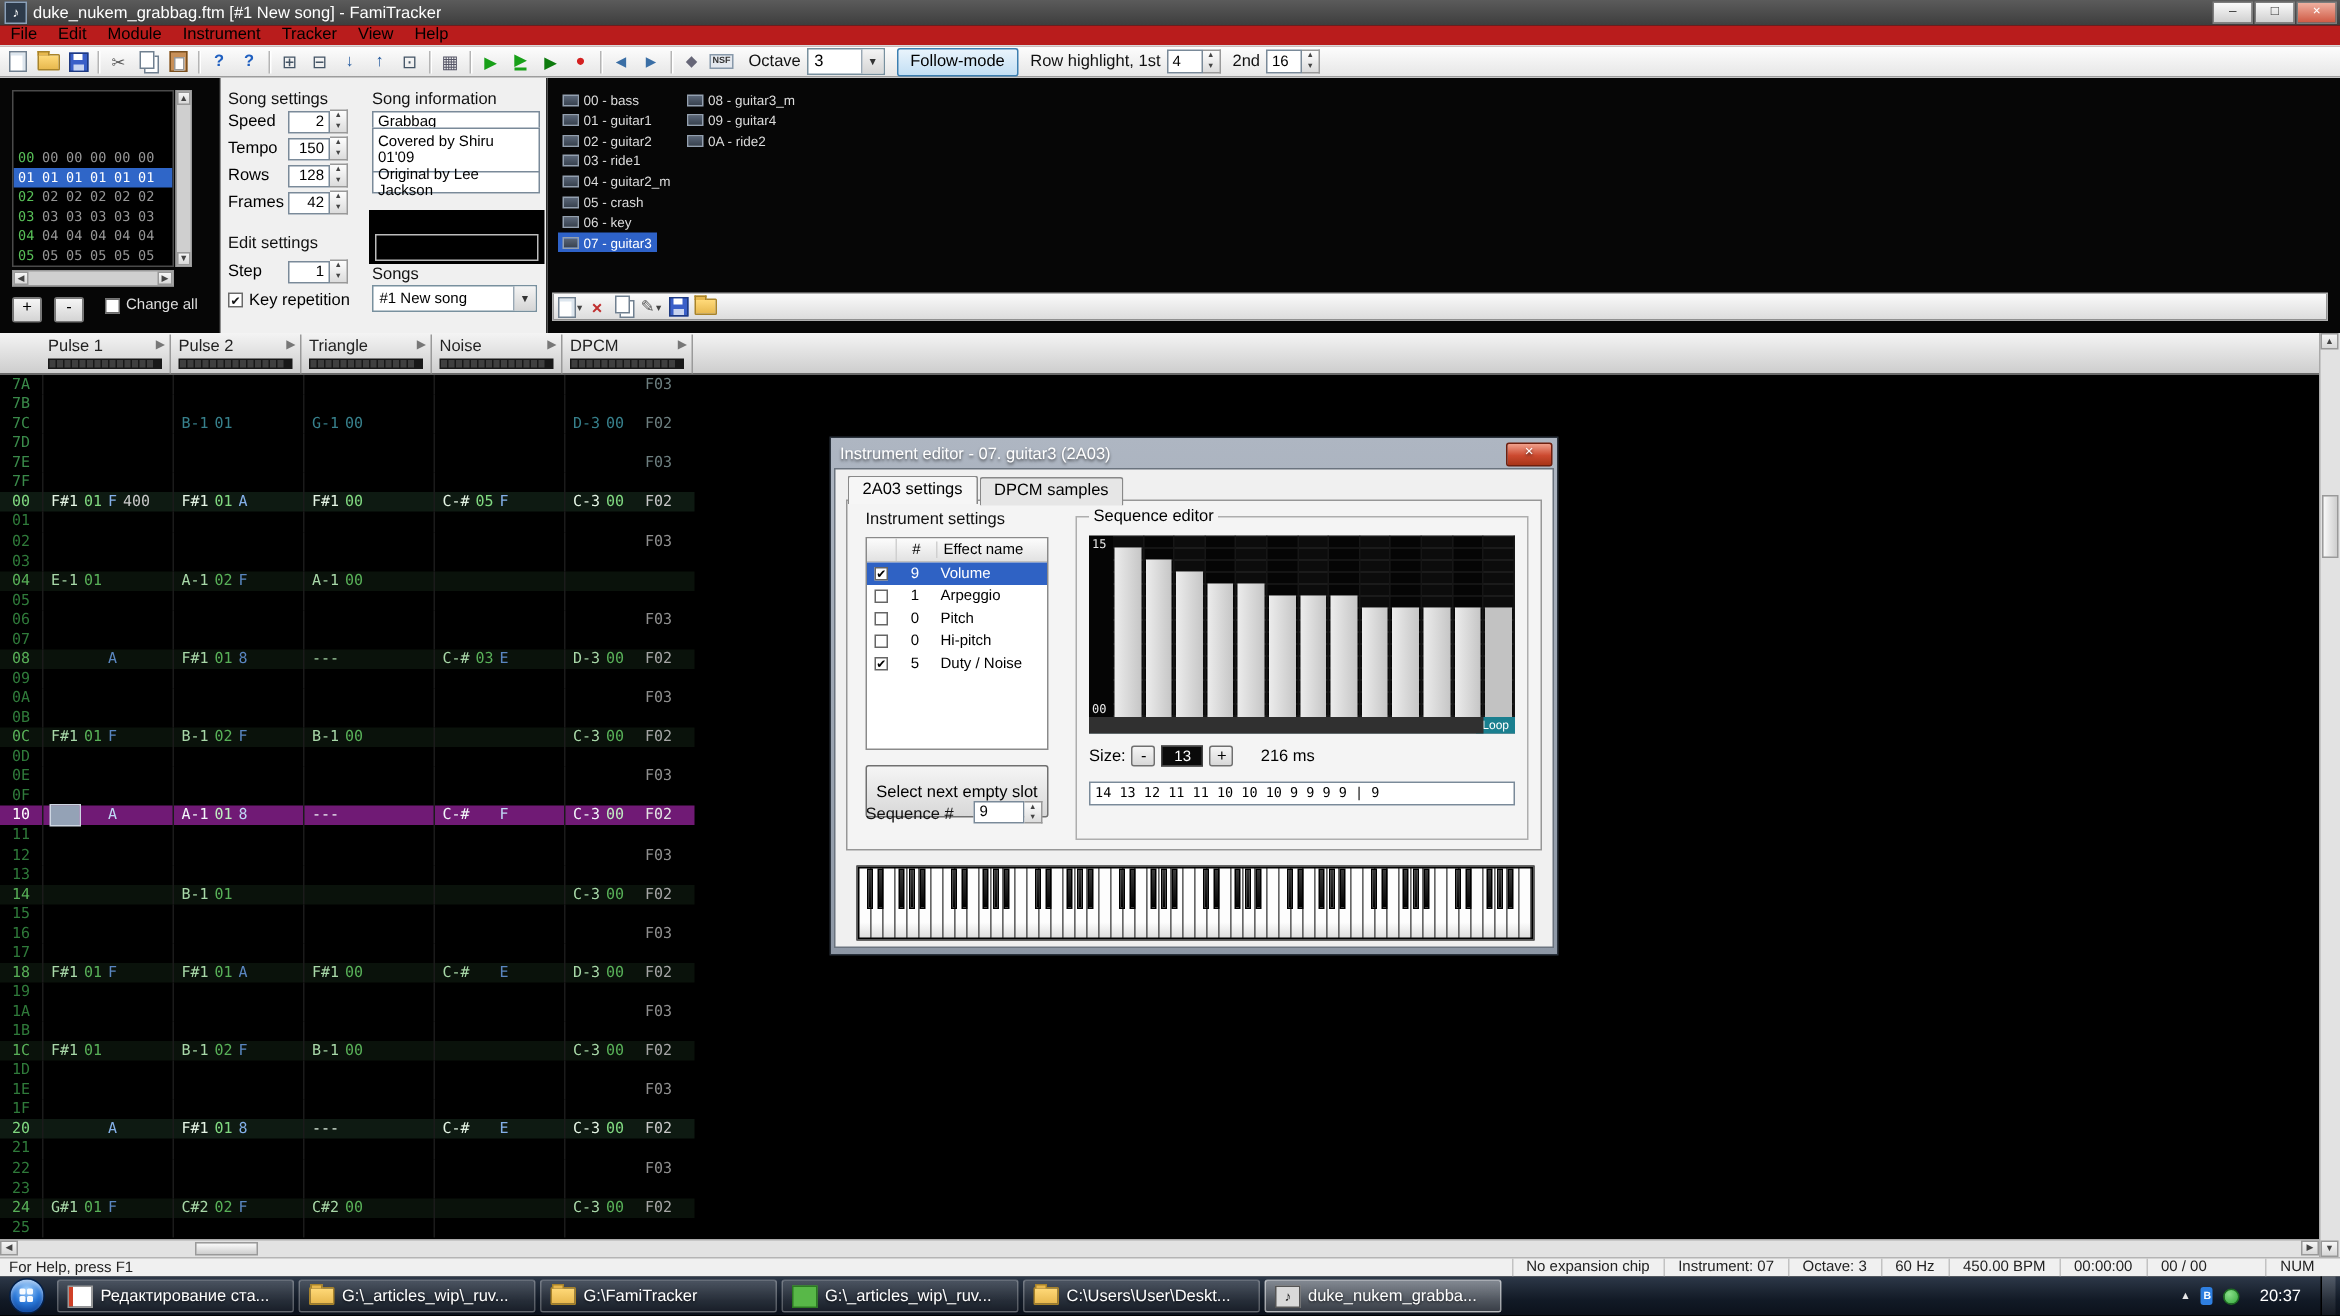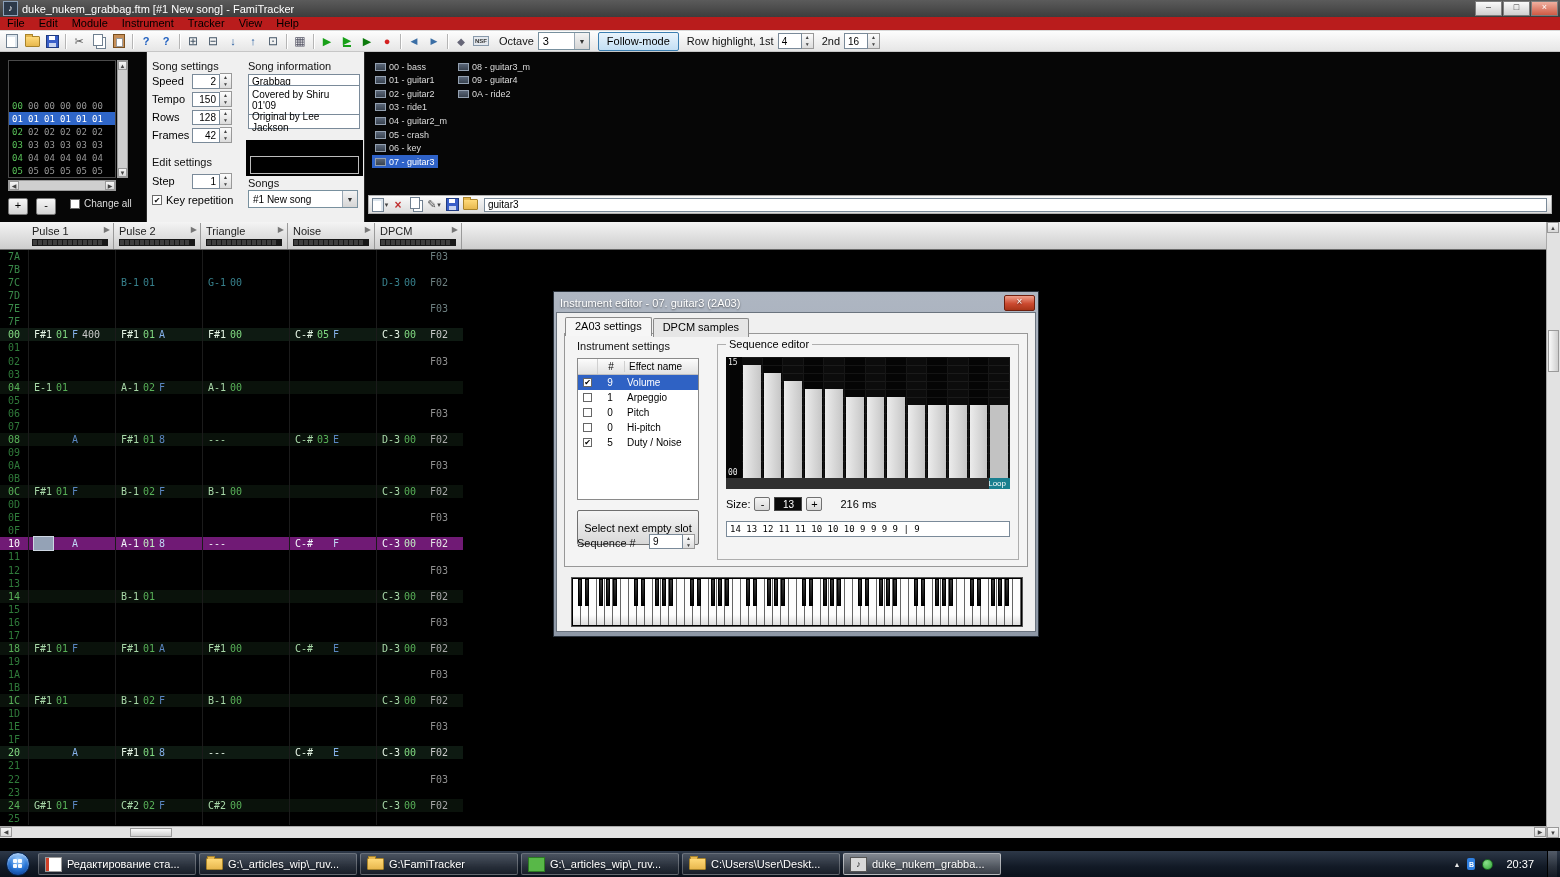--- a/index.html
+++ b/index.html
@@ -527,21 +527,20 @@
             <div class="gi g-pencil">✎</div>
             <span class="dd">▾</span>
           </div>
           <div class="tbtn small">
             <div class="gi g-disk"></div>
           </div>
           <div class="tbtn small">
             <div class="gi g-folder"></div>
           </div>
         </div>
-      <div class="ebox instname">guitar3</div>
     </div>
   </div>
 
   <div class="pattern">
     <div class="phead">
         <div class="chead" style="left: 28px;">
           <span class="cname">Pulse 1</span>
           <span class="carrow">▶</span>
           <div class="cmeter">
             <span class="mseg"></span>
@@ -2337,20 +2336,34 @@
               <div class="bkey" style="left: 12px;"></div>
               <div class="bkey" style="left: 26px;"></div>
               <div class="bkey" style="left: 33px;"></div>
               <div class="bkey" style="left: 40px;"></div>
             </div>
           </div>
       </div>
     </div>
   </div>
 
+  <div class="statusbar">
+    <span class="shelp">For Help, press F1</span>
+    <span class="sspacer"></span>
+    <span class="sitems">
+        <span class="sitem">No expansion chip</span>
+        <span class="sitem">Instrument: 07</span>
+        <span class="sitem">Octave: 3</span>
+        <span class="sitem">60 Hz</span>
+        <span class="sitem">450.00 BPM</span>
+        <span class="sitem">00:00:00</span>
+        <span class="sitem">00 / 00</span>
+        <span class="sitem">NUM</span>
+      </span>
+  </div>
 
   <div class="taskbar">
     <div class="orb">
       <div class="orbflag">
           <span></span>
           <span></span>
           <span></span>
           <span></span>
         </div>
     </div>

